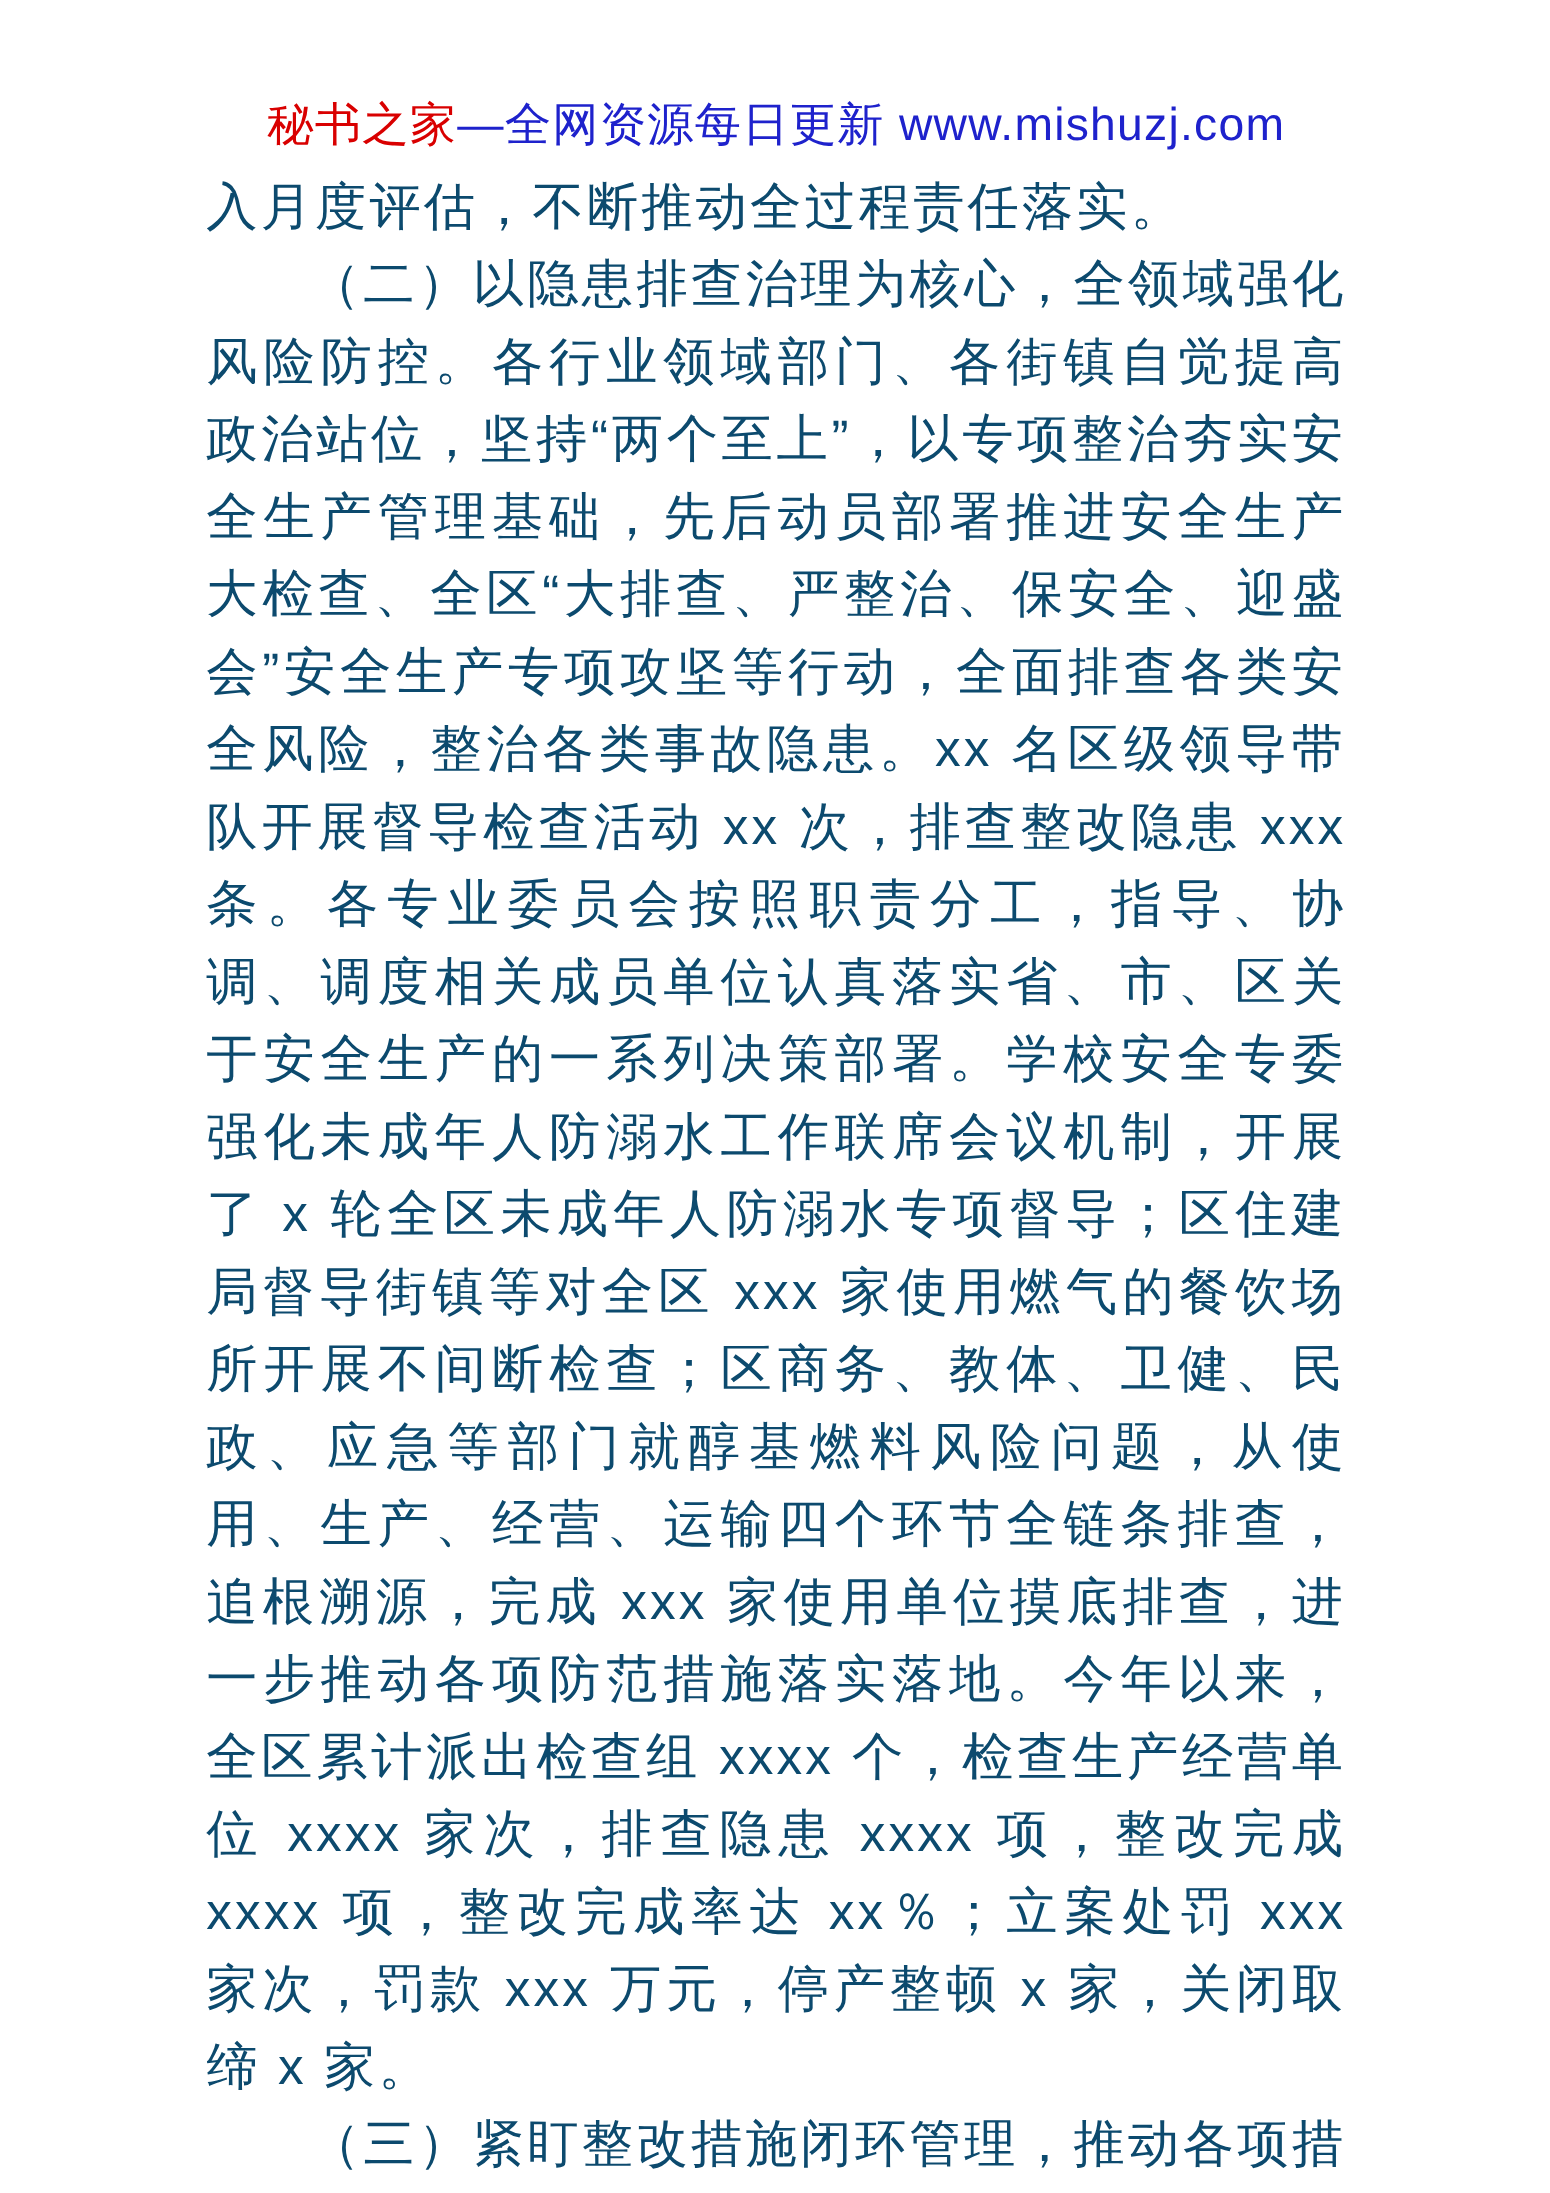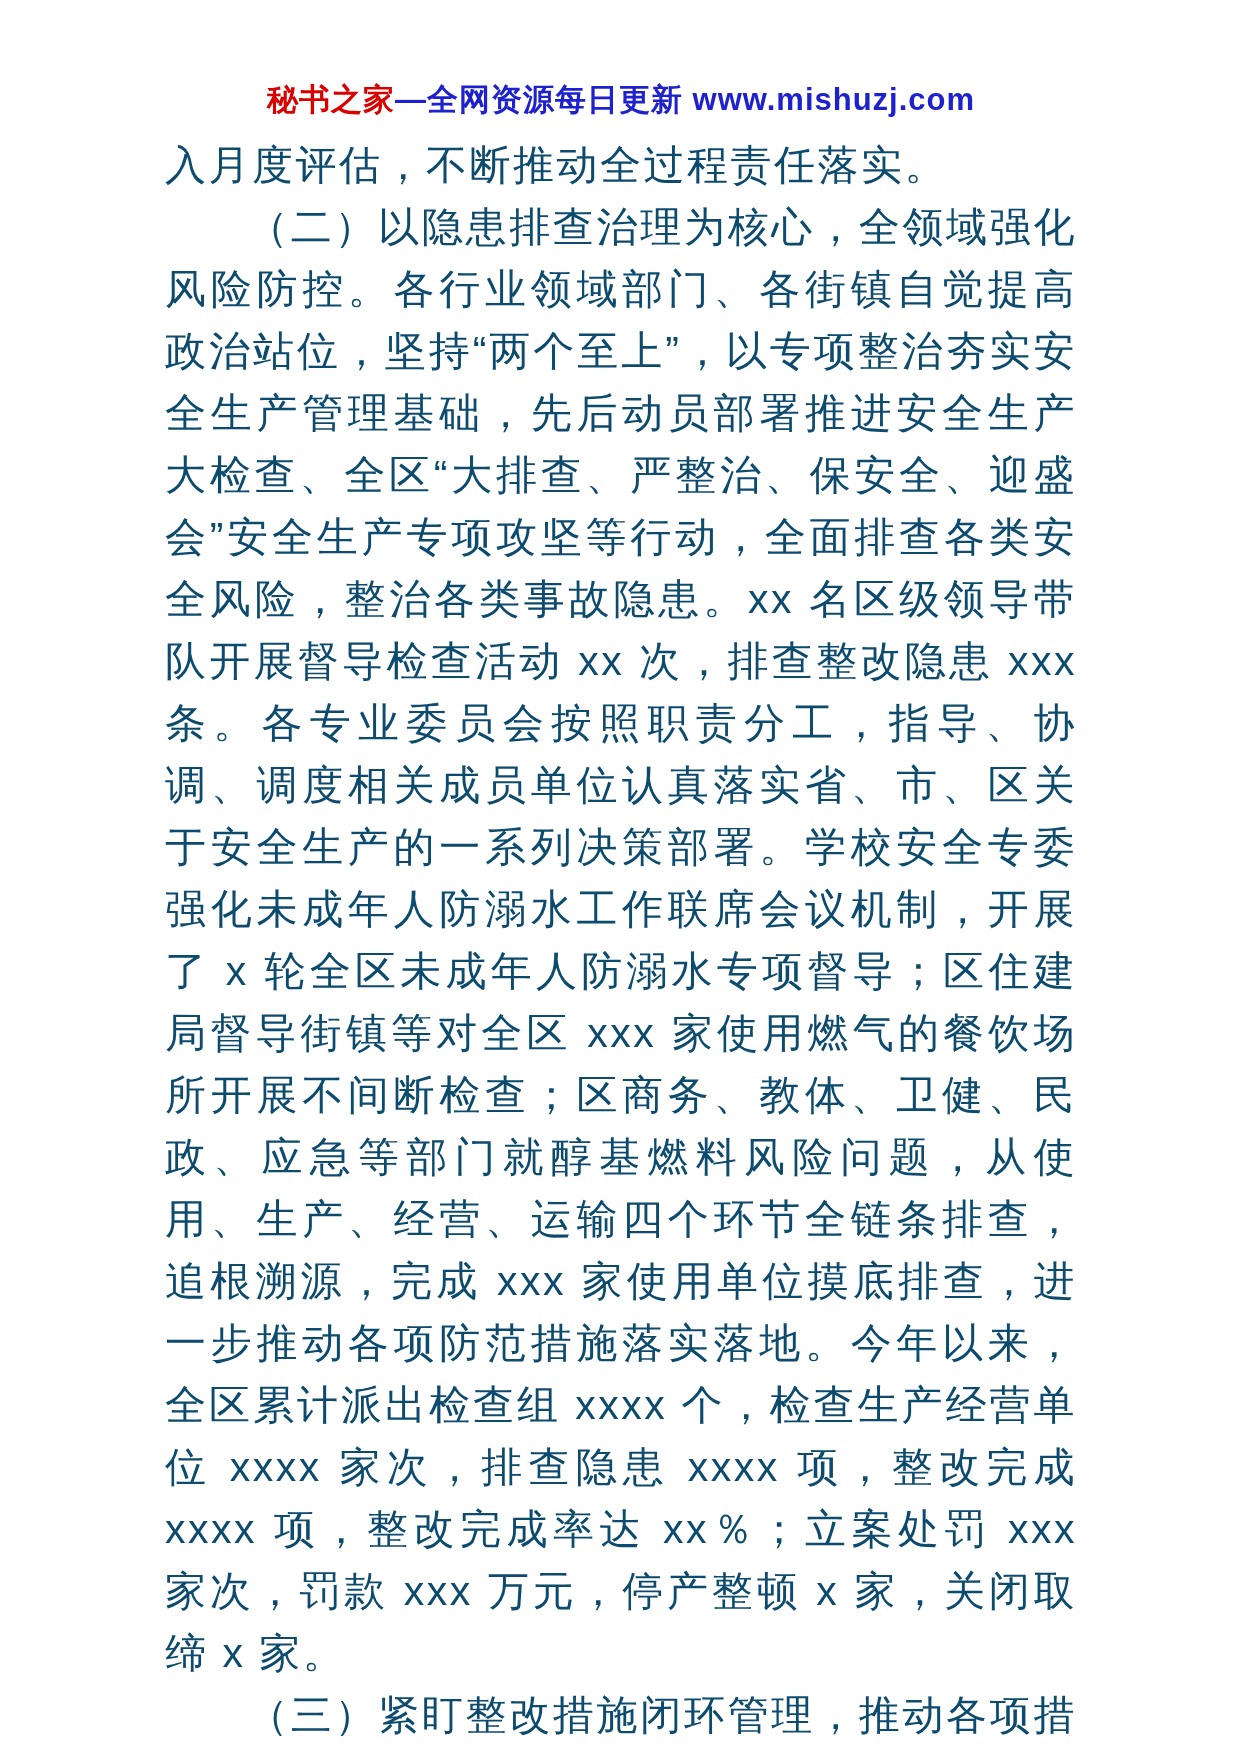--- a/index.html
+++ b/index.html
@@ -12,22 +12,22 @@
     width: 1240px;
     height: 1754px;
     background: #ffffff;
     box-sizing: border-box;
     padding: 78px 163px 0 165px;
     font-family: "Liberation Sans", "DejaVu Sans", sans-serif;
     overflow: hidden;
   }
   .site-header {
     text-align: center;
-    font-size: 31px;
-    font-weight: bold;
+    font-size: 37px;
+    font-weight: normal;
     line-height: 44px;
     margin-bottom: 12px;
     letter-spacing: 1px;
     white-space: nowrap;
   }
   .site-header .brand {
     color: #d90000;
   }
   .site-header .tagline {
     color: #1e22cc;

